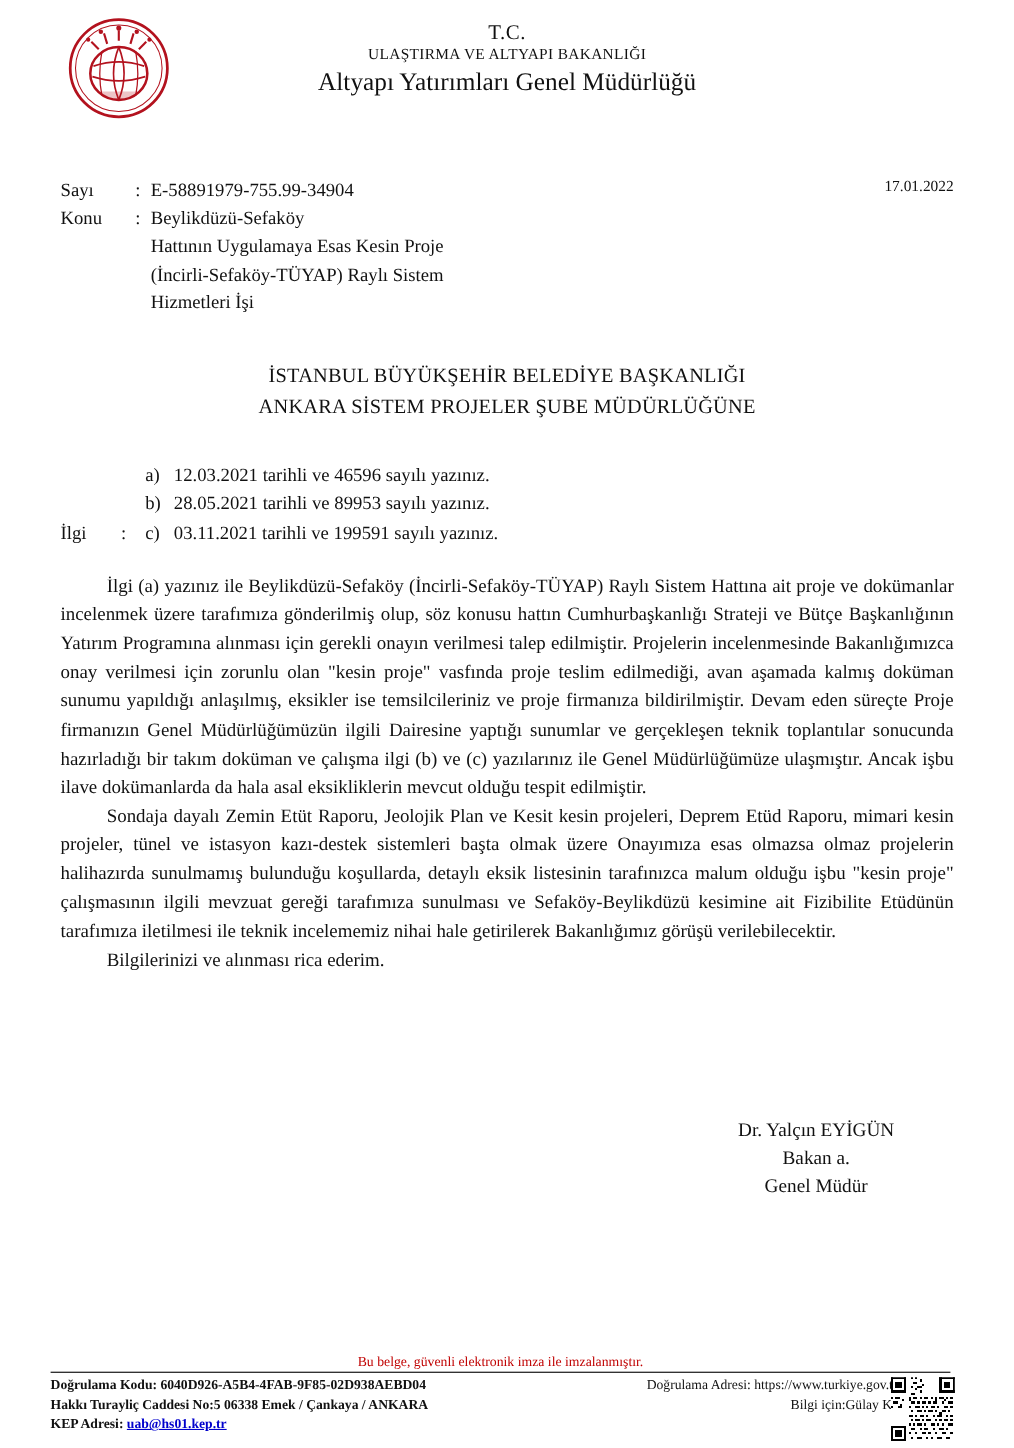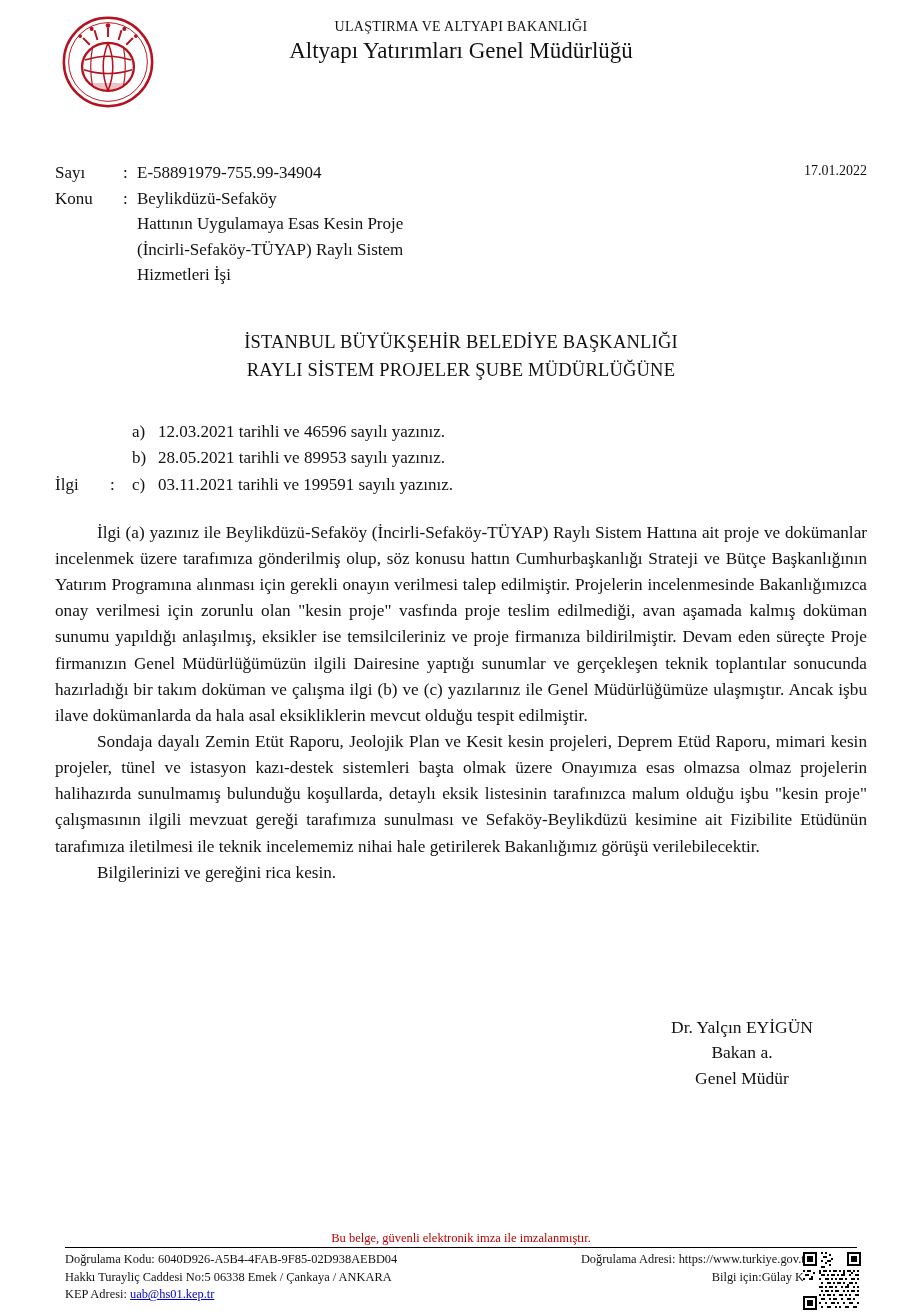--- a/index.html
+++ b/index.html
@@ -146,23 +146,23 @@
     text-align: center;
     width: 250px;
     font-size: 17.5px;
     line-height: 1.45;
   }
 
   
   .footer {
     position: absolute;
     left: 0;
-    right: 0;
+    right: 12px;
     bottom: 12px;
-    padding: 0 65px;
+    padding: 0 46px;
   }
   .footer-note {
     text-align: center;
     color: #c00000;
     font-size: 12.5px;
     margin-bottom: 1px;
     font-family: "Liberation Serif", serif;
   }
   .footer-rule {
     border-top: 1px solid #000;
@@ -170,21 +170,21 @@
   }
   .footer-grid {
     position: relative;
     font-size: 12.4px;
     line-height: 1.42;
   }
   .footer-row {
     display: flex;
     justify-content: space-between;
   }
-  .footer-left { text-align: right; }
+  .footer-left { text-align: right; font-weight: bold; }
   .footer-right { text-align: left; }
   .kep-link {
     color: #0000cc;
     text-decoration: underline;
   }
   .qr {
     position: absolute;
     right: -4px;
     bottom: -6px;
     width: 58px;
@@ -220,20 +220,21 @@
         <path d="M26 48 Q50 40 74 48" fill="none" stroke="#b3121e" stroke-width="1.6"></path>
         <path d="M25 58 Q50 66 75 58" fill="none" stroke="#b3121e" stroke-width="1.6"></path>
         <path d="M50 30 Q40 55 50 80" fill="none" stroke="#b3121e" stroke-width="1.6"></path>
         <path d="M50 30 Q60 55 50 80" fill="none" stroke="#b3121e" stroke-width="1.6"></path>
         <path d="M34 34 Q30 55 34 76" fill="none" stroke="#b3121e" stroke-width="1.2"></path>
         <path d="M66 34 Q70 55 66 76" fill="none" stroke="#b3121e" stroke-width="1.2"></path>
         <path d="M30 72 Q50 86 70 72" fill="#b3121e" opacity="0.25"></path>
       </svg>
     </div>
     <div class="header-text">
+      <div class="l1">T.C.</div>
       <div class="l2">ULAŞTIRMA VE ALTYAPI BAKANLIĞI</div>
       <div class="l3">Altyapı Yatırımları Genel Müdürlüğü</div>
     </div>
   </div>
 
   <div class="meta">
     <div class="date">17.01.2022</div>
     <div class="meta-row">
       <div class="meta-label">Sayı</div>
       <div class="meta-colon">:</div>
@@ -244,21 +245,21 @@
       <div class="meta-colon">:</div>
       <div class="meta-value">Beylikdüzü-Sefaköy</div>
     </div>
     <div class="konu-cont">Hattının Uygulamaya Esas Kesin Proje</div>
     <div class="konu-cont">(İncirli-Sefaköy-TÜYAP) Raylı Sistem</div>
     <div class="konu-cont">Hizmetleri İşi</div>
   </div>
 
   <div class="recipient">
     <div>İSTANBUL BÜYÜKŞEHİR BELEDİYE BAŞKANLIĞI</div>
-    <div>RAYLI SİSTEM PROJELER ŞUBE MÜDÜRLÜĞÜNE</div>
+    <div>ANKARA SİSTEM PROJELER ŞUBE MÜDÜRLÜĞÜNE</div>
   </div>
 
   <div class="ilgi">
     <div class="ilgi-head">
       <div class="ilgi-label">İlgi</div>
       <div class="ilgi-colon">:</div>
       <div class="ilgi-items">
         <div class="ilgi-item">
           <span class="ilgi-marker">a)</span>
           <span>12.03.2021 tarihli ve 46596 sayılı yazınız.</span>
@@ -271,21 +272,21 @@
           <span class="ilgi-marker">c)</span>
           <span>03.11.2021 tarihli ve 199591 sayılı yazınız.</span>
         </div>
       </div>
     </div>
   </div>
 
   <div class="body-text">
     <p>İlgi (a) yazınız ile Beylikdüzü-Sefaköy (İncirli-Sefaköy-TÜYAP) Raylı Sistem Hattına ait proje ve dokümanlar incelenmek üzere tarafımıza gönderilmiş olup, söz konusu hattın Cumhurbaşkanlığı Strateji ve Bütçe Başkanlığının Yatırım Programına alınması için gerekli onayın verilmesi talep edilmiştir. Projelerin incelenmesinde Bakanlığımızca onay verilmesi için zorunlu olan "kesin proje" vasfında proje teslim edilmediği, avan aşamada kalmış doküman sunumu yapıldığı anlaşılmış, eksikler ise temsilcileriniz ve proje firmanıza bildirilmiştir. Devam eden süreçte Proje firmanızın Genel Müdürlüğümüzün ilgili Dairesine yaptığı sunumlar ve gerçekleşen teknik toplantılar sonucunda hazırladığı bir takım doküman ve çalışma ilgi (b) ve (c) yazılarınız ile Genel Müdürlüğümüze ulaşmıştır. Ancak işbu ilave dokümanlarda da hala asal eksikliklerin mevcut olduğu tespit edilmiştir.</p>
     <p>Sondaja dayalı Zemin Etüt Raporu, Jeolojik Plan ve Kesit kesin projeleri, Deprem Etüd Raporu, mimari kesin projeler, tünel ve istasyon kazı-destek sistemleri başta olmak üzere Onayımıza esas olmazsa olmaz projelerin halihazırda sunulmamış bulunduğu koşullarda, detaylı eksik listesinin tarafınızca malum olduğu işbu "kesin proje" çalışmasının ilgili mevzuat gereği tarafımıza sunulması ve Sefaköy-Beylikdüzü kesimine ait Fizibilite Etüdünün tarafımıza iletilmesi ile teknik incelememiz nihai hale getirilerek Bakanlığımız görüşü verilebilecektir.</p>
-    <p>Bilgilerinizi ve gereğini rica kesin.</p>
+    <p>Bilgilerinizi ve alınması rica ederim.</p>
   </div>
 
   <div class="signature">
     <div>Dr. Yalçın EYİGÜN</div>
     <div>Bakan a.</div>
     <div>Genel Müdür</div>
   </div>
 
   <div class="footer">
     <div class="footer-note">Bu belge, güvenli elektronik imza ile imzalanmıştır.</div>

